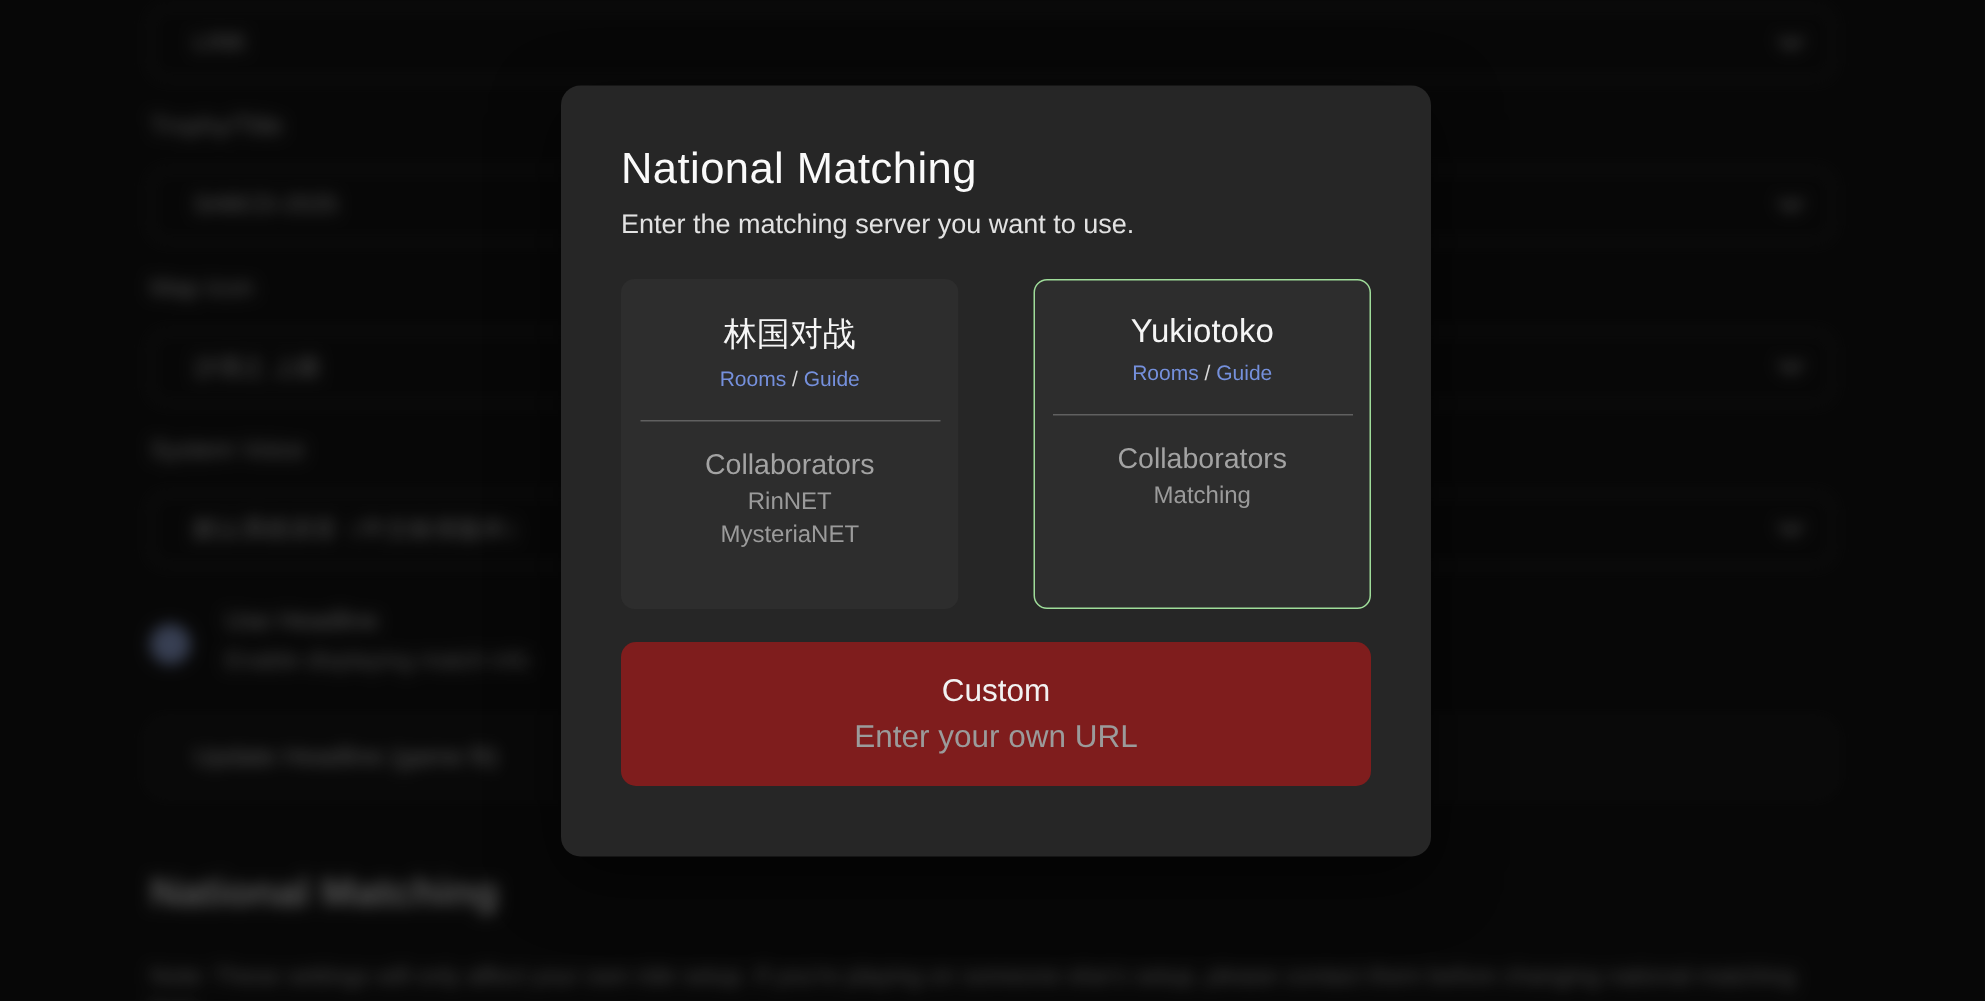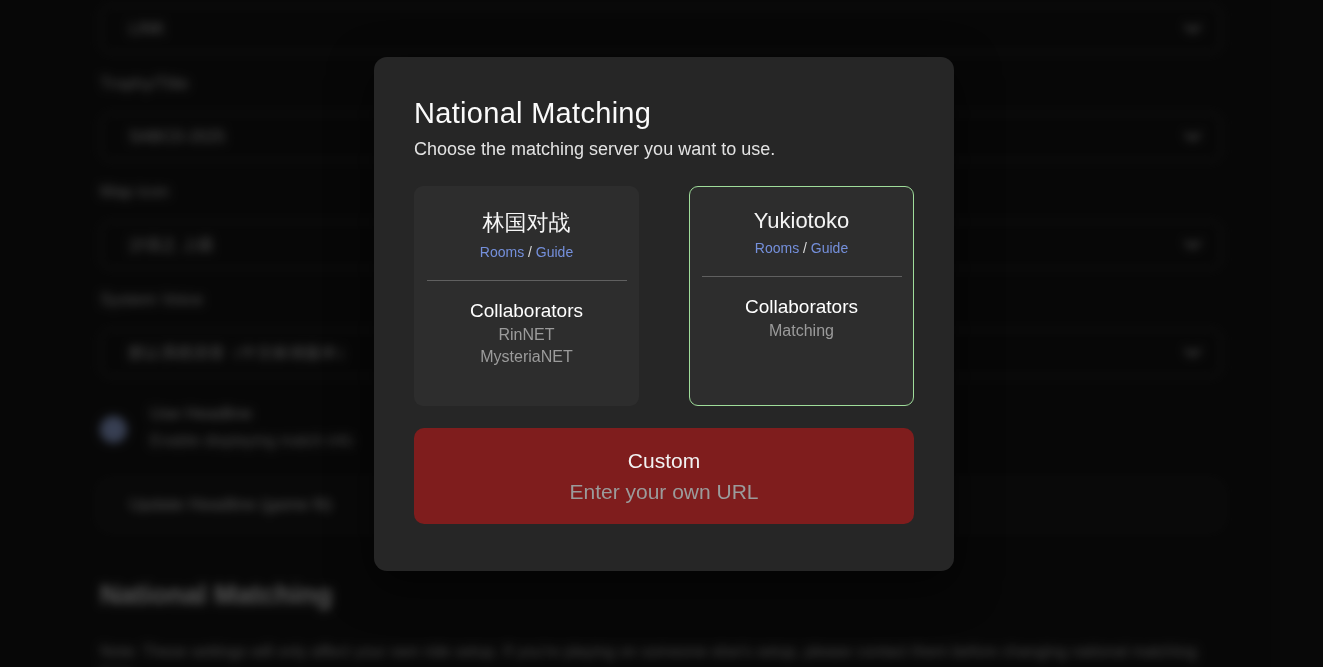--- a/index.html
+++ b/index.html
@@ -37,21 +37,21 @@
   .cards{margin-top:26px;display:flex;gap:22px;}
   .card{width:238px;height:220px;box-sizing:border-box;background:#2d2d2d;
     border:1px solid transparent;border-radius:9px;display:flex;flex-direction:column;
     align-items:center;padding-top:21px;cursor:pointer;}
   .card.selected{border-color:#9fdd9a;margin-left:28px;}
   .card-title{font-size:22px;color:#f5f5f5;}
   .card-links{margin-top:6px;font-size:14px;}
   .link{color:#7590dc;text-decoration:none;cursor:pointer;}
   .sep{color:#dadada;}
   .card-divider{width:200px;height:1px;background:#606060;border:0;margin:20px 0 0;}
-  .collab-heading{margin-top:19px;font-size:19px;color:#ffffff;}
+  .collab-heading{margin-top:19px;font-size:19px;color:#a3a3a3;}
   .collab-name{margin-top:4px;font-size:16px;color:#9b9b9b;}
   .custom-card{margin-top:22px;height:96px;background:#7f1d1d;border-radius:10px;
     display:flex;flex-direction:column;align-items:center;justify-content:center;cursor:pointer;}
   .custom-title{font-size:21px;color:#f2f2f2;}
   .custom-sub{margin-top:7px;font-size:21px;color:#9b9b9b;}
 </style>
 </head>
 <body>
 
 <div class="stage">
@@ -90,21 +90,21 @@
     </div>
 
     <div class="bg-heading">National Matching</div>
     <div class="bg-note">Note: These settings will only affect your own ride setup. If you're playing on someone else's setup, please contact them before changing national matching here.</div>
   </div>
 
   <div class="overlay"></div>
 
   <div class="modal">
     <div class="modal-title">National Matching</div>
-    <div class="modal-sub">Choose the matching server you want to use.</div>
+    <div class="modal-sub">Enter the matching server you want to use.</div>
 
     <div class="cards">
 
       <div class="card">
         <div class="card-title">林国对战</div>
         <div class="card-links">
           <span class="link">Rooms</span>
           <span class="sep"> / </span>
           <span class="link">Guide</span>
         </div>

